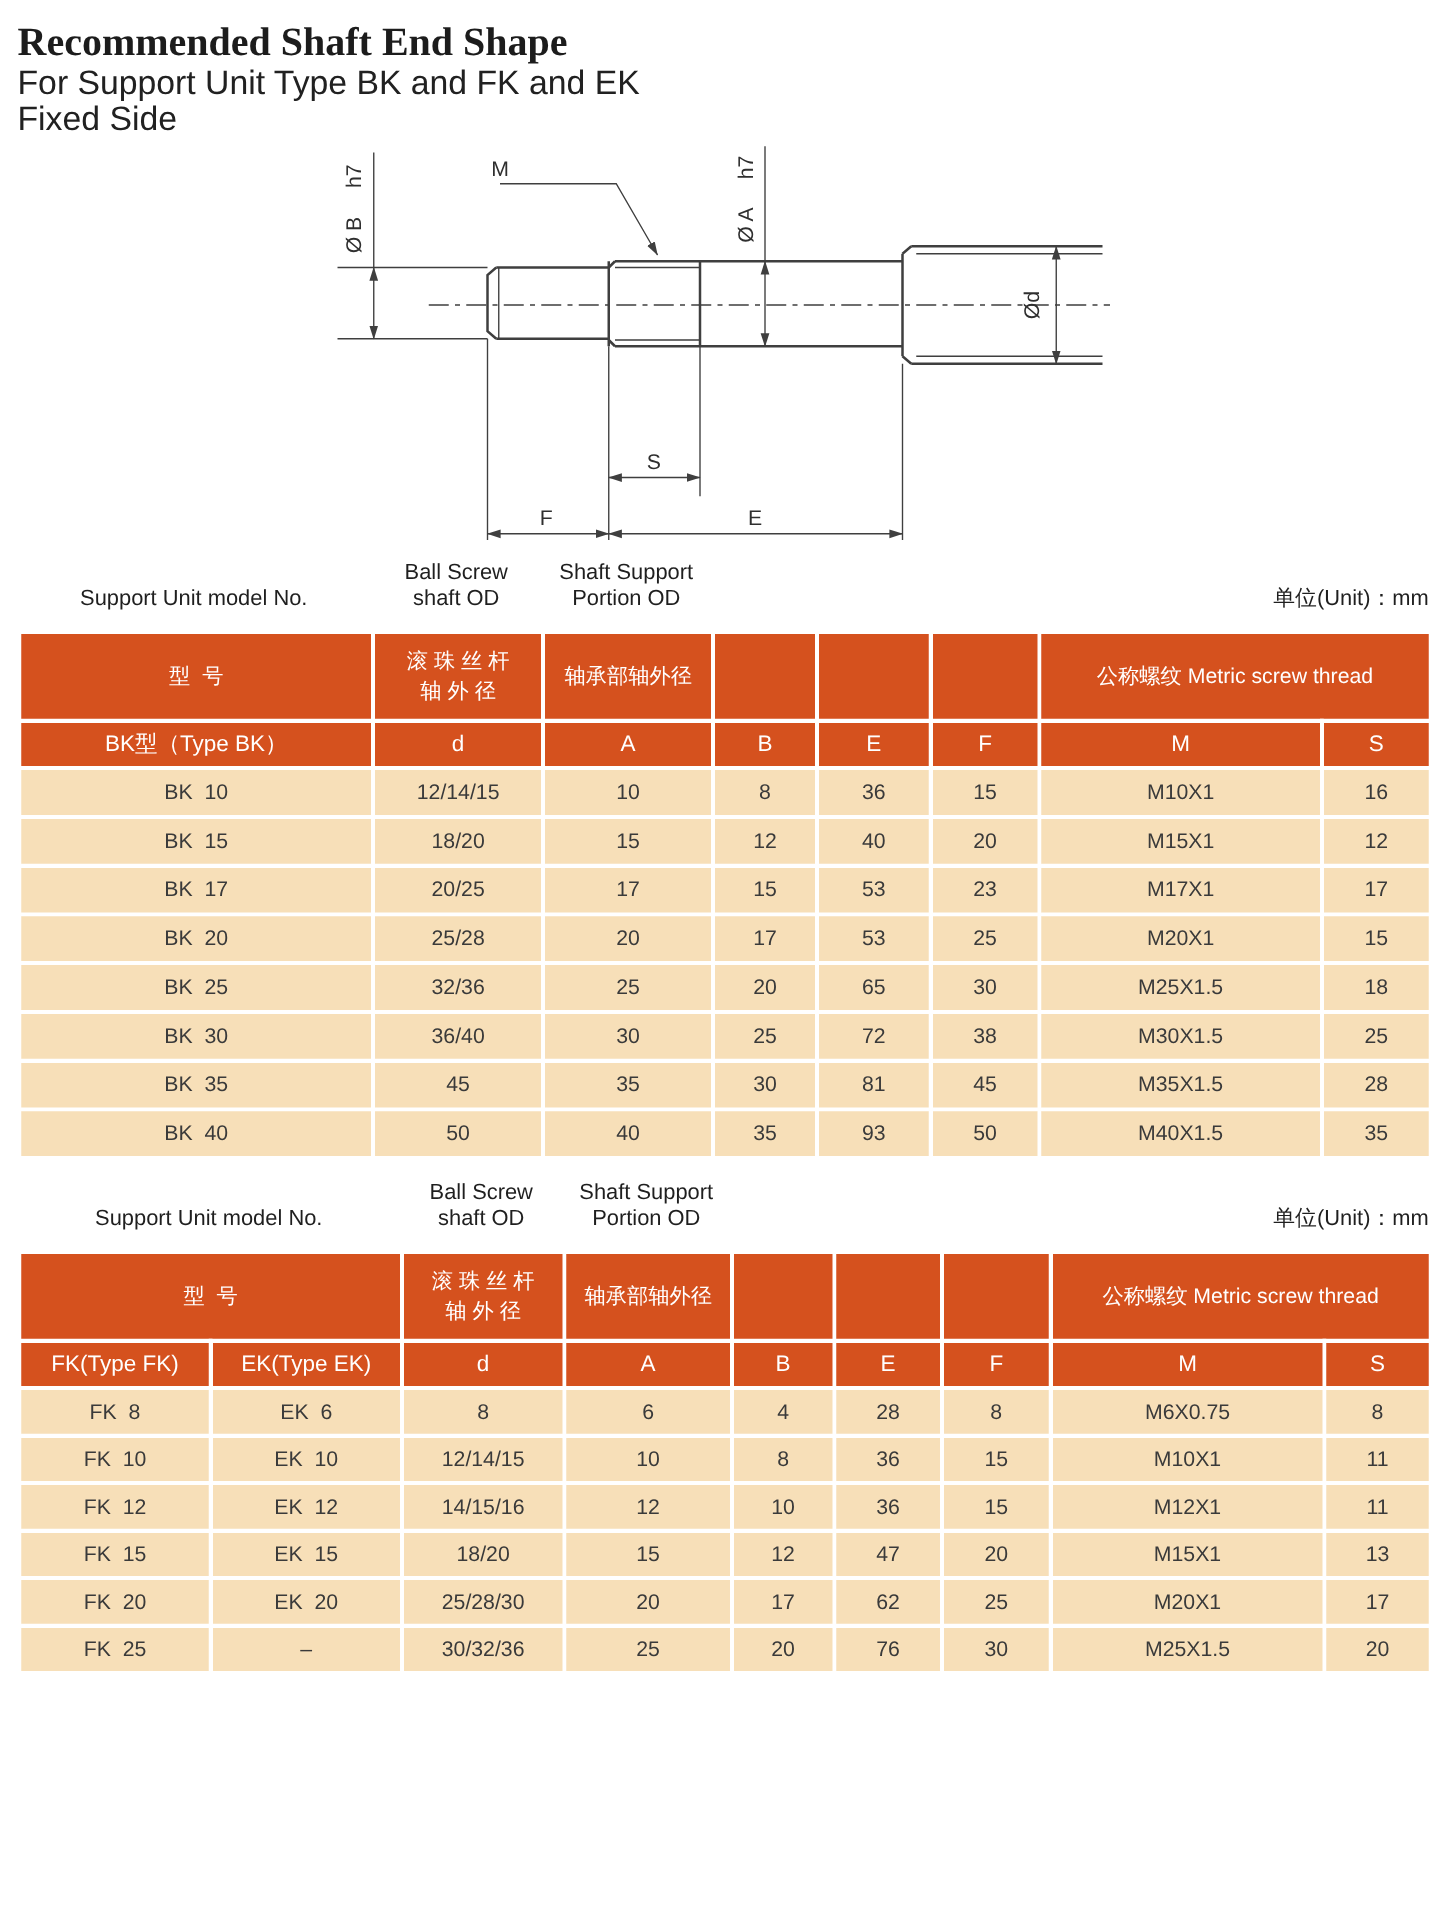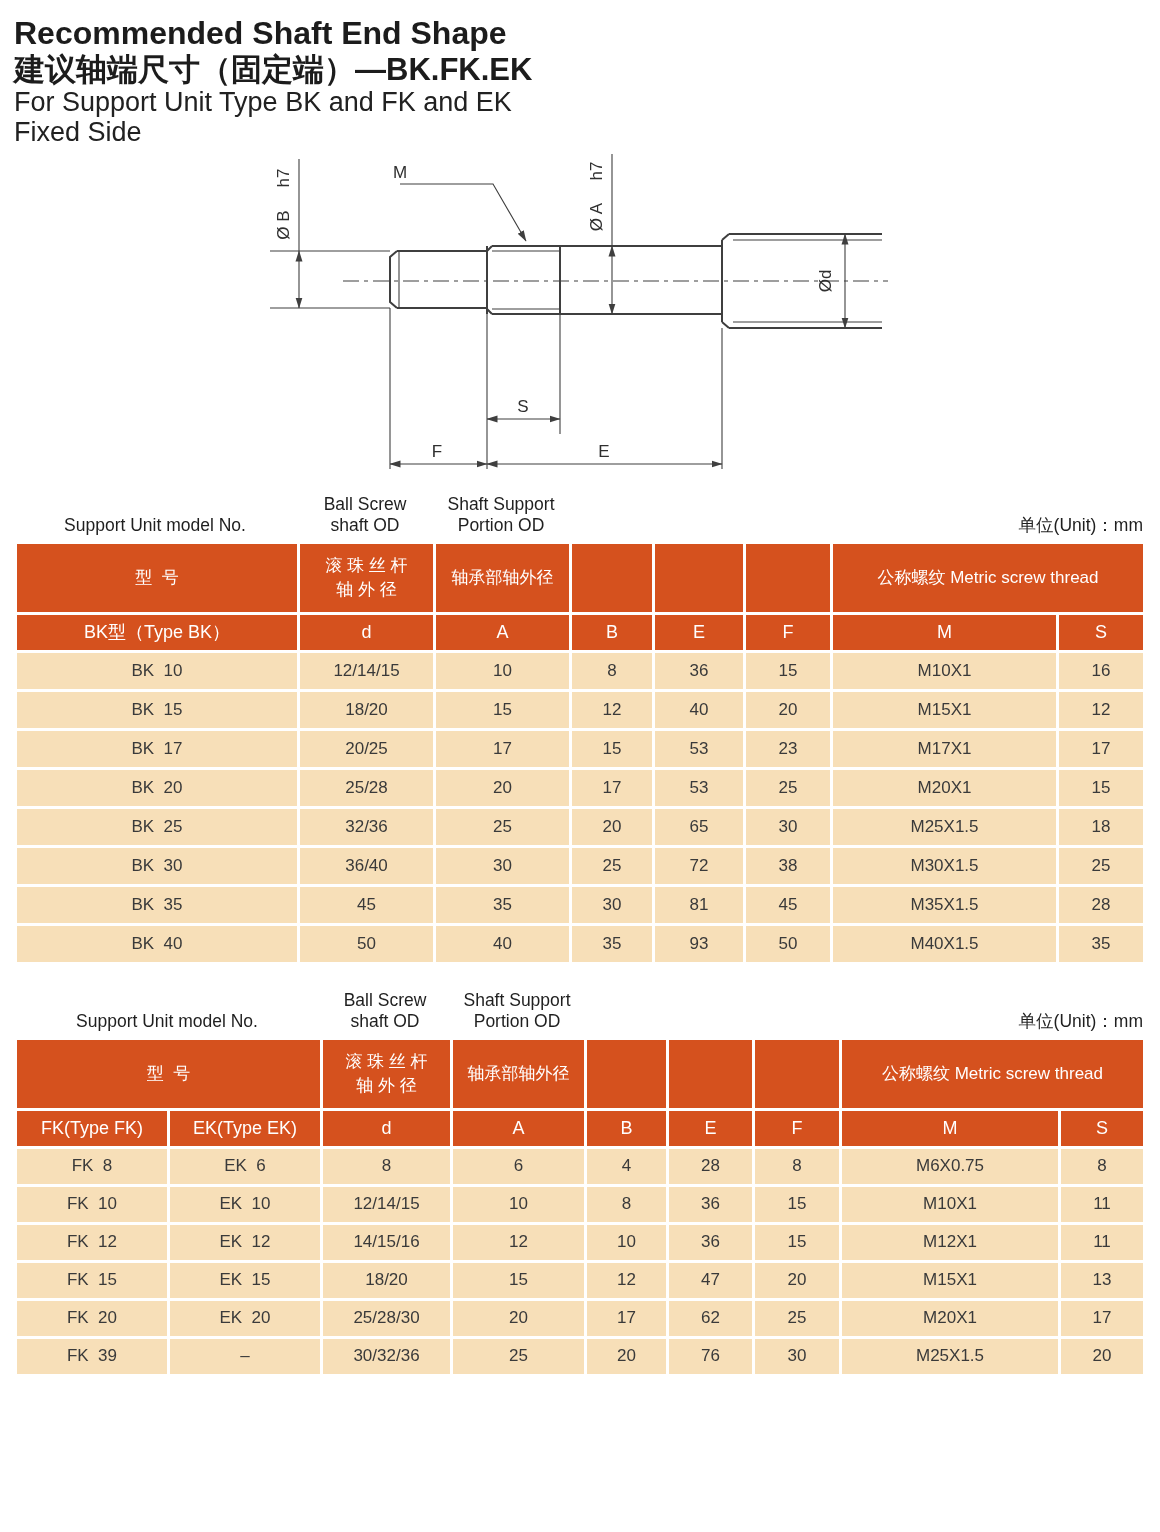--- a/index.html
+++ b/index.html
@@ -6,32 +6,32 @@
   html,body { background:#fff; }
   body {
     width:1160px; height:1532px;
     font-family:"Liberation Sans", sans-serif;
     color:#2e2e2e;
   }
   .page { width:1160px; height:1532px; overflow:hidden; position:relative; background:#fff; }
 
   
   .titles { padding:16px 0 0 14px; }
-  .title-en { font-size:32px; font-weight:bold; line-height:1.12; color:#1c1c1c; }
+  .title-en { font-size:32px; font-weight:bold; line-height:1.12; color:#1c1c1c;font-family:Liberation Serif, serif; }
   .title-zh { font-size:31px; font-weight:bold; line-height:1.18; color:#1c1c1c; }
   .subtitle { font-size:27px; line-height:1.08; color:#212121; }
 
   
   .drawing-wrap { margin:4px 0 0 230px; width:700px; height:332px; }
   .drawing-wrap svg text { font-family:"Liberation Sans", sans-serif; font-size:17px; fill:#2f2f2f; }
 
   
   .tbl-labels { position:relative; height:58px; font-size:17.5px; color:#1f1f1f; }
   .tbl-labels .lab {
-    position:absolute; bottom:5px; transform:translateX(-50%);
+    position:absolute; bottom:16px; transform:translateX(-50%);
     text-align:center; white-space:pre-line; line-height:1.18;
   }
   .tbl-labels .lab.unit { right:17px; left:auto; transform:none; }
 
   
   table.dim { table-layout:fixed; border-collapse:collapse; margin-left:14px; }
   table.dim th, table.dim td {
     border:3px solid var(--grid,#fff);
     text-align:center; vertical-align:middle;
     overflow:hidden;
@@ -51,21 +51,20 @@
   .t2 table.dim td { height:38px; }
   .gap14 { height:14px; }
 </style>
 </head>
 <body>
 
 <div class="page">
 
   <div class="titles">
     <div class="title-en">Recommended Shaft End Shape</div>
-    <div class="title-zh">建议轴端尺寸（固定端）—BK.FK.EK</div>
     <div class="subtitle">For Support Unit Type BK and FK and EK</div>
     <div class="subtitle">Fixed Side</div>
   </div>
 
   <div class="drawing-wrap">
     <svg width="700" height="332" viewBox="0 0 700 332">
       <defs>
         <marker id="ae" markerWidth="13" markerHeight="10" refX="10.5" refY="4.5" orient="auto" markerUnits="userSpaceOnUse">
           <path d="M0,1 L11,4.5 L0,8 Z" fill="#3f3f3f"></path>
         </marker>
@@ -356,21 +355,21 @@
             <td>EK  20</td>
             <td>25/28/30</td>
             <td>20</td>
             <td>17</td>
             <td>62</td>
             <td>25</td>
             <td>M20X1</td>
             <td>17</td>
           </tr>
           <tr class="dr">
-            <td>FK  39</td>
+            <td>FK  25</td>
             <td>–</td>
             <td>30/32/36</td>
             <td>25</td>
             <td>20</td>
             <td>76</td>
             <td>30</td>
             <td>M25X1.5</td>
             <td>20</td>
           </tr>
         </tbody>

